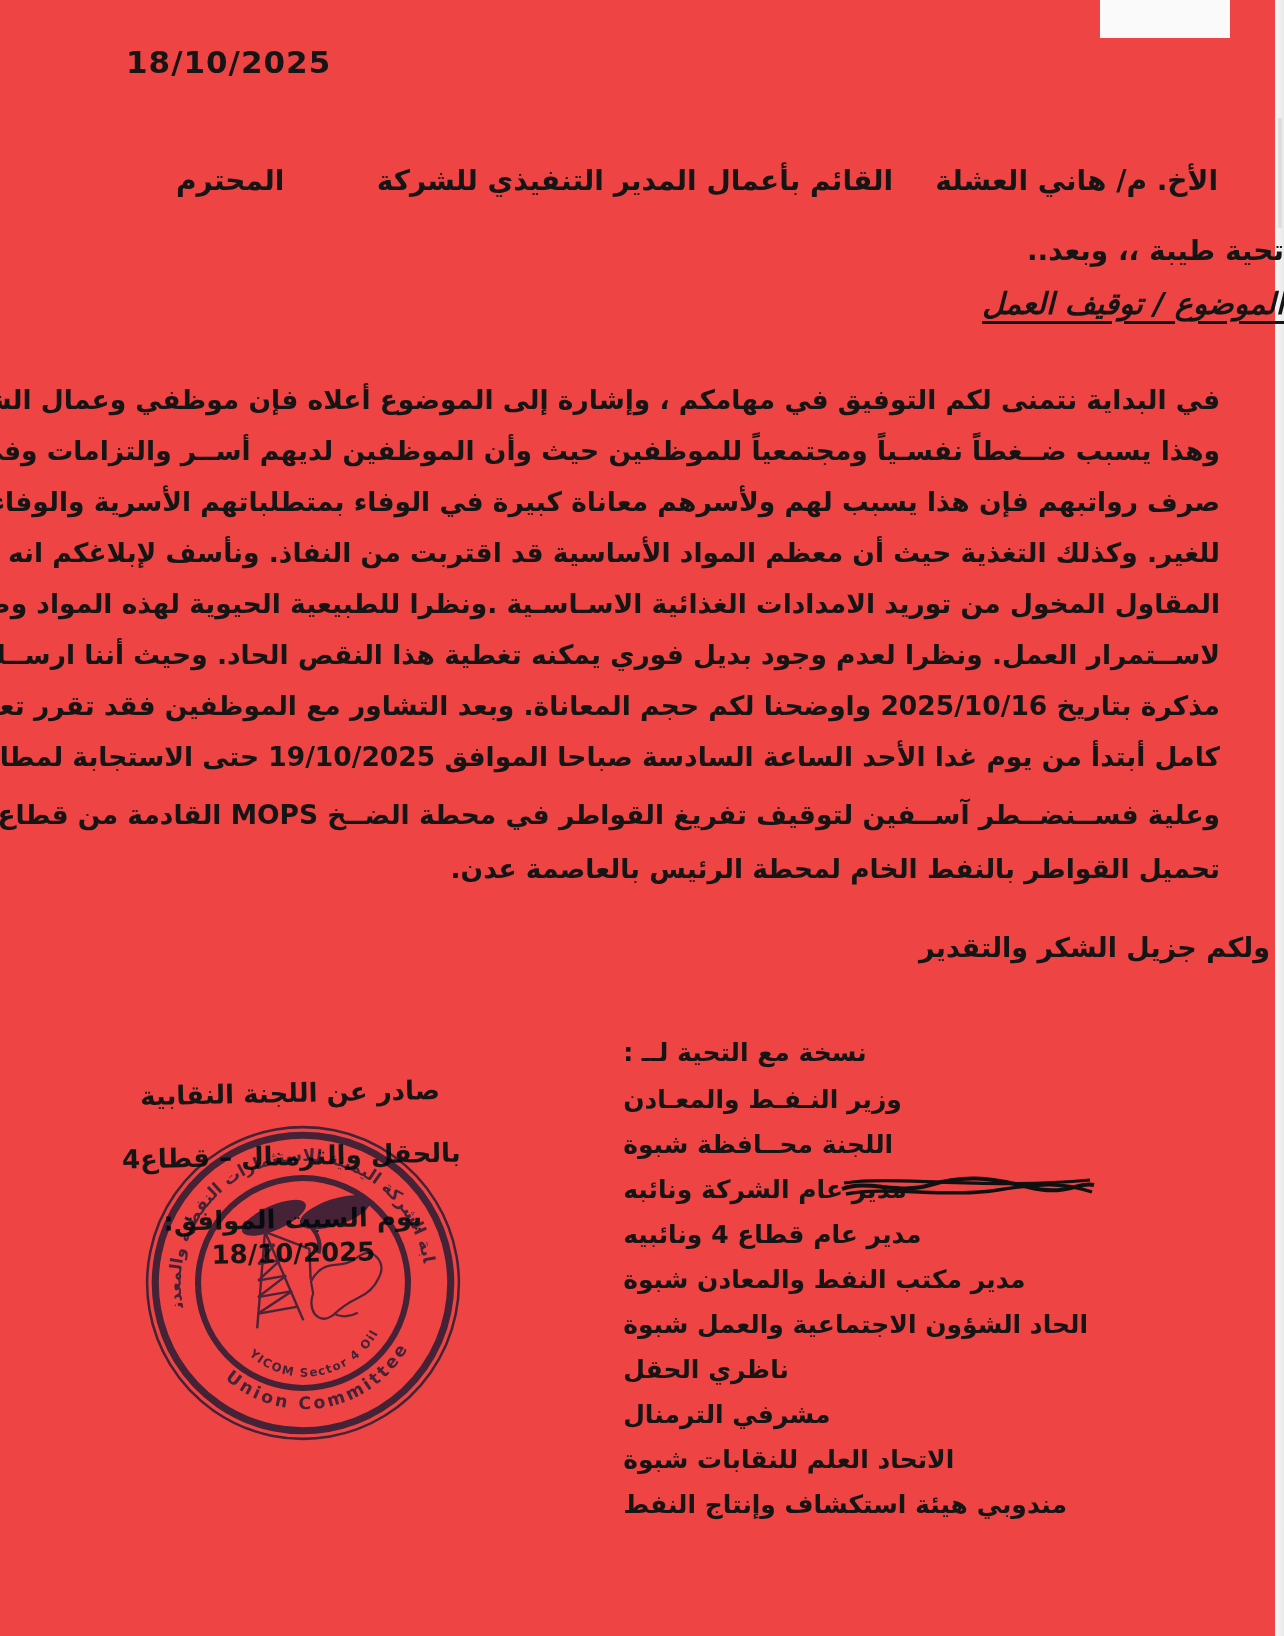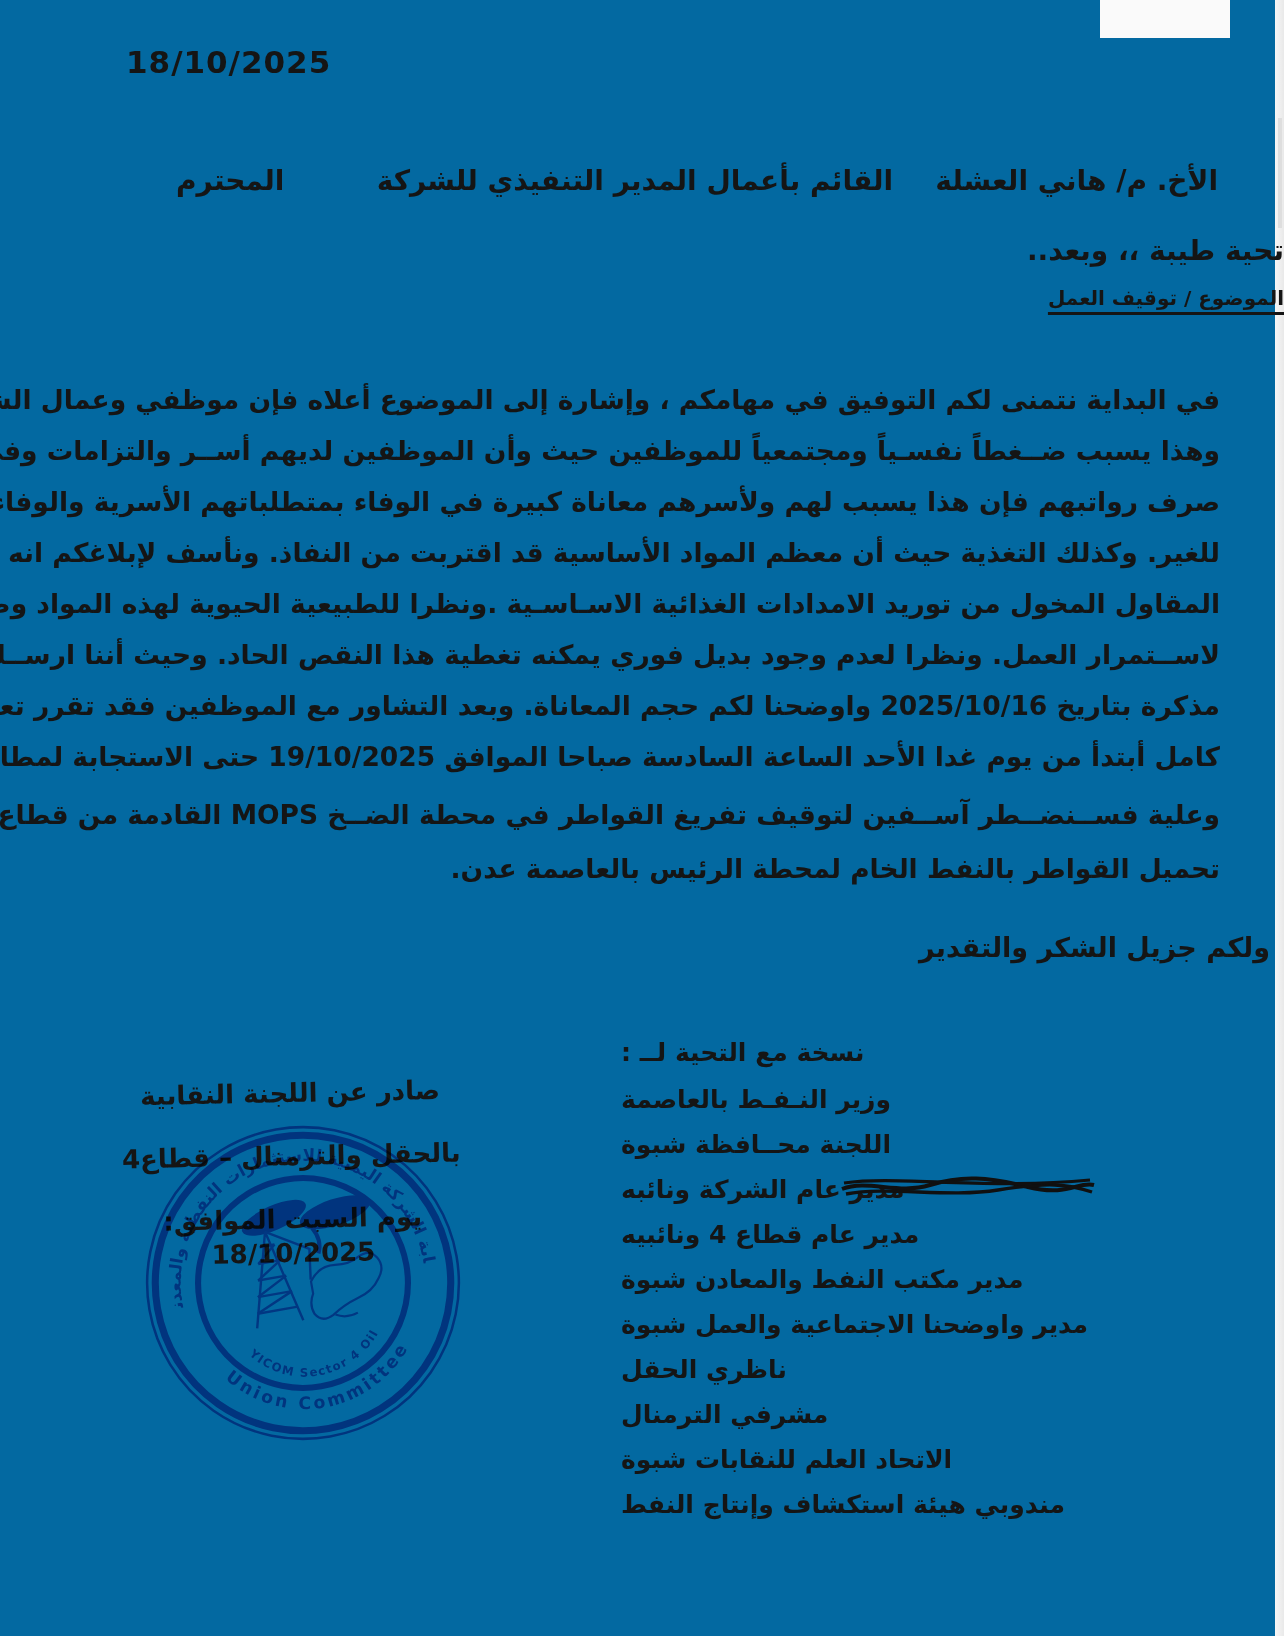--- a/index.html
+++ b/index.html
@@ -1,37 +1,37 @@
 <!DOCTYPE html>
 <html lang="ar"><head>
 <meta charset="utf-8">
 <style>
   html,body{margin:0;padding:0;background:#ffffff;}
   .page{
     position:relative;
     width:1284px;height:1636px;
-    background:#0369a1;
+    background:#ef4444;
     font-family:"DejaVu Sans","Liberation Sans",sans-serif;
     color:#151515;
     overflow:hidden;
   }
   .abs{position:absolute;}
   
   .edge-right{right:0;top:0;bottom:0;width:9px;background:linear-gradient(to right,#f7f7f7,#e9e9e9);}
   .edge-right-tick{right:2px;top:118px;width:4px;height:110px;background:#dedede;}
   .top-smudge{left:1100px;top:0;width:130px;height:38px;background:#fafafa;}
 
   .date-top{left:126px;top:44px;font-size:31px;font-weight:bold;letter-spacing:1px;}
 
   .addr-row{top:164px;right:66px;left:176px;direction:rtl;display:flex;align-items:baseline;column-gap:42px;font-size:28px;font-weight:bold;}
   .addr-honorific{margin-right:auto;text-align:center;}
 
   .center-line{left:0;width:100%;text-align:right;direction:rtl;font-weight:bold;}
   .greeting{top:234px;font-size:28px;}
-  .subject{top:286px;font-size:20px;}
+  .subject{top:286px;font-size:30px;font-style:italic;}
   .subject span{text-decoration:underline;text-decoration-thickness:2.5px;text-underline-offset:7px;}
 
   .para{right:64px;left:64px;direction:rtl;font-weight:bold;font-size:26.5px;}
   .para1{top:374px;}
   .para2{top:788px;}
   .para .line{text-align:justify;text-align-last:justify;line-height:51px;height:51px;white-space:nowrap;overflow:visible;}
   .para2 .line{line-height:54px;height:54px;}
   .para .line.last-center{text-align-last:center;}
   .para .line.last-right{text-align-last:right;}
 
@@ -83,33 +83,33 @@
 
   <div class="abs para para2">
     <div class="line">وعلية فســنضــطر آســفين لتوقيف تفريغ القواطر في محطة الضــخ MOPS القادمة من قطاع S2 بالعقلة وأيضــا</div>
     <div class="line last-right">تحميل القواطر بالنفط الخام لمحطة الرئيس بالعاصمة عدن.</div>
   </div>
 
   <div class="abs center-line closing">ولكم جزيل الشكر والتقدير</div>
 
   <div class="abs cc">
     <div class="cc-header">نسخة مع التحية لــ :</div>
-    <div class="cc-item">وزير النـفـط بالعاصمة</div>
+    <div class="cc-item">وزير النـفـط والمعـادن</div>
     <div class="cc-item">اللجنة محــافظة شبوة</div>
     <div class="cc-item struck">
       <span>مدير عام الشركة ونائبه</span>
       <svg class="scribble" viewBox="0 0 260 36" preserveAspectRatio="none">
         <path d="M4,20 C30,10 60,26 92,16 S150,8 190,18 S240,12 256,16" stroke="#101010" stroke-width="4" fill="none"></path>
         <path d="M8,25 C50,17 110,29 160,21 S230,15 254,23" stroke="#101010" stroke-width="3.4" fill="none"></path>
         <path d="M6,14 C60,6 140,21 252,11" stroke="#101010" stroke-width="3.2" fill="none"></path>
       </svg>
     </div>
     <div class="cc-item">مدير عام قطاع 4 ونائبيه</div>
     <div class="cc-item">مدير مكتب النفط والمعادن شبوة</div>
-    <div class="cc-item">مدير واوضحنا الاجتماعية والعمل شبوة</div>
+    <div class="cc-item">الحاد الشؤون الاجتماعية والعمل شبوة</div>
     <div class="cc-item">ناظري الحقل</div>
     <div class="cc-item">مشرفي الترمنال</div>
     <div class="cc-item">الاتحاد العلم للنقابات شبوة</div>
     <div class="cc-item">مندوبي هيئة استكشاف وإنتاج النفط</div>
   </div>
 
   <div class="abs sig">
     <div class="sig-line">صادر عن اللجنة النقابية</div>
     <div class="sig-line">بالحقل والترمنال – قطاع4</div>
     <div class="sig-line">يوم السبت الموافق: 18/10/2025</div>

